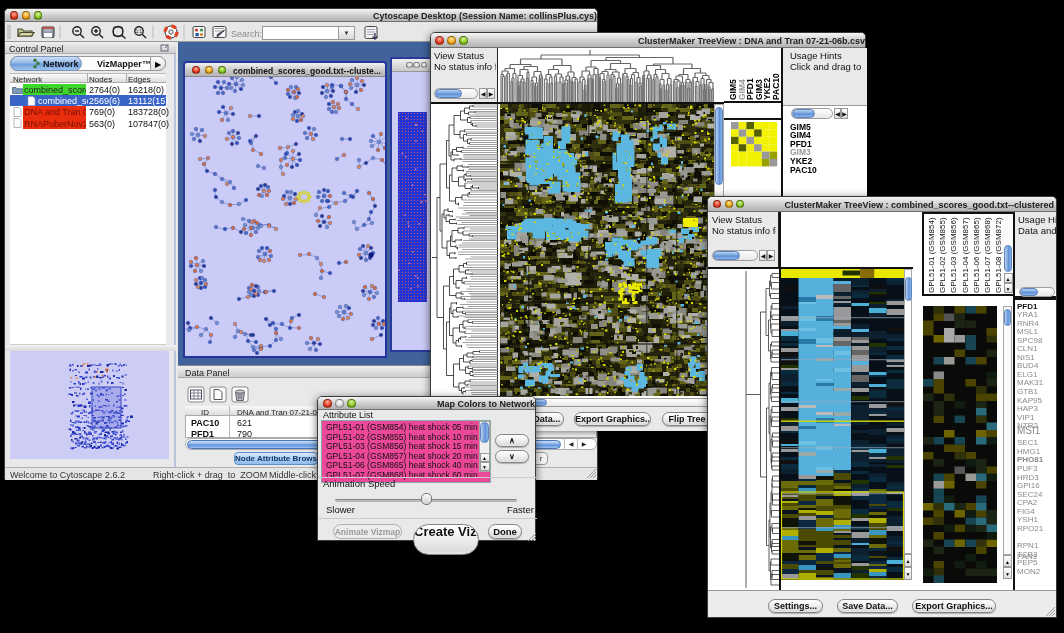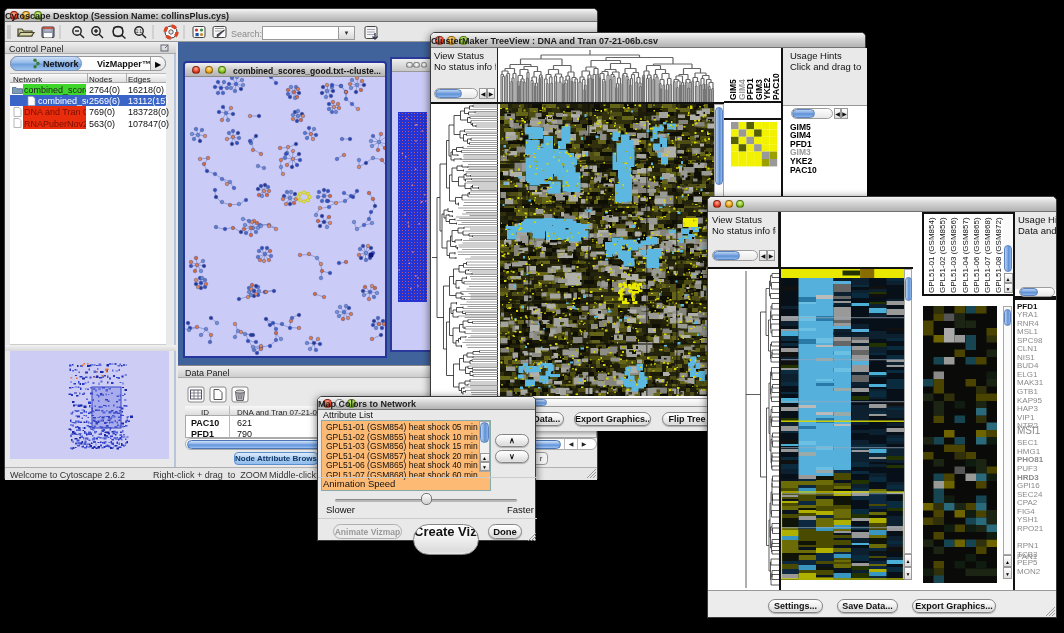--- a/index.html
+++ b/index.html
@@ -2,21 +2,21 @@
 <html><head><meta charset="utf-8"><style>
 *{margin:0;padding:0;box-sizing:border-box}
 html,body{width:1064px;height:633px;background:#000;overflow:hidden;
   font-family:"Liberation Sans",sans-serif;-webkit-font-smoothing:antialiased}
 .abs{position:absolute}
 .win{position:absolute;background:#e9e9e9;border:1px solid #3a3a3a;border-radius:5px 5px 0 0;
   box-shadow:0 2px 8px rgba(0,0,0,.6)}
 .tbar{position:absolute;left:0;right:0;top:0;height:13px;border-radius:4px 4px 0 0;
   background:linear-gradient(#f5f5f5,#d3d3d3 45%,#b2b2b2);border-bottom:1px solid #717171;}
 .tbar2{height:15px}
-.ttext{position:absolute;left:0;right:0;text-align:left;font-size:9px;font-weight:bold;
+.ttext{position:absolute;left:0;right:0;text-align:right;font-size:9px;font-weight:bold;
   color:#1c1c1c;letter-spacing:0;white-space:nowrap}
 .tl{position:absolute;width:8.5px;height:8.5px;border-radius:50%;border:0.5px solid rgba(0,0,0,.35)}
 .tlr{background:radial-gradient(circle at 50% 30%,#ffb0a0,#e64226 55%,#a51500)}
 .tly{background:radial-gradient(circle at 50% 30%,#ffeaa8,#f2a81d 55%,#a36a00)}
 .tlg{background:radial-gradient(circle at 50% 30%,#d8f5a8,#8cc822 55%,#4a7a00)}
 .tlx{background:radial-gradient(circle at 50% 30%,#ffffff,#d8d8d8 55%,#9a9a9a)}
 .btn{position:absolute;border:1px solid #858585;border-radius:999px;white-space:nowrap;overflow:hidden;
   background:linear-gradient(#ffffff,#f2f2f2 40%,#dcdcdc 90%,#e8e8e8);
   font-size:9px;font-weight:bold;color:#111;text-align:center;
   box-shadow:0 1px 1px rgba(0,0,0,.25)}
@@ -754,20 +754,21 @@
     <div class="btn" style="left:10px;top:379px;width:56px;height:14px;line-height:13px">Settings...</div>
     <div class="btn" style="left:75px;top:379px;width:58px;height:14px;line-height:13px">Save Data...</div>
     <div class="btn" style="left:143px;top:379px;width:77px;height:14px;line-height:13px">Export Graphics...</div>
     <div class="btn" style="left:231px;top:379px;width:80px;height:14px;line-height:13px">Flip Tree Nodes</div>
   </div>
 <div class="win" style="left:707px;top:196px;width:350px;height:422px;background:#fff;border-radius:5px 5px 0 0;overflow:hidden">
     <div class="tbar tbar2"></div>
     <span class="tl tlr" style="left:5.0px;top:3.2px;width:8px;height:8px"></span>
     <span class="tl tly" style="left:16.5px;top:3.2px;width:8px;height:8px"></span>
     <span class="tl tlg" style="left:28.0px;top:3.2px;width:8px;height:8px"></span>
+    <div class="ttext" style="top:2.5px;left:30px;right:2px">ClusterMaker TreeView : combined_scores_good.txt--clustered</div>
     <div class="abs" style="left:0;top:15px;width:71px;height:56px;background:#e9e9e9;border-right:1.5px solid #222"></div>
     <div class="lbl" style="left:4px;top:16.5px;font-size:9.5px;color:#111">View Status</div>
     <div class="lbl" style="left:4px;top:27.5px;font-size:9.5px;color:#111;width:64px;overflow:hidden">No status info fo</div>
     <div class="sbtrack" style="left:4px;top:53px;width:46px;height:11px"></div>
     <div class="sbthumb" style="left:5px;top:54px;width:27px;height:9px"></div>
     <div class="abtn" style="left:51px;top:53px;width:8px;height:11px;font-size:6px;line-height:11px;color:#111">◀</div>
     <div class="abtn" style="left:59px;top:53px;width:8px;height:11px;font-size:6px;line-height:11px;color:#111">▶</div>
     <div class="abs" style="left:0;top:70px;width:205px;height:2px;background:#111"></div>
     <div class="abs" style="left:2px;top:72px;width:69px;height:321px;background:#fff"><svg width="69" height="321" viewBox="0 0 69 321">
         <path d="M62 4.5L69 4.5M62 8.5L69 8.5M62 4.5L62 8.5M60.5 6.5L62 6.5M61.5 13.5L69 13.5M61.5 20L69 20M61.5 13.5L61.5 20M60.5 17L61.5 17M60.5 6.5L60.5 17M59.5 12L60.5 12M60.5 24.5L69 24.5M60.5 29.5L69 29.5M60.5 24.5L60.5 29.5M59.5 27L60.5 27M59.5 12L59.5 27M56 19.5L59.5 19.5M62 34.5L69 34.5M62 40L69 40M62 34.5L62 40M61 37L62 37M62 46L69 46M62 50.5L69 50.5M62 46L62 50.5M61 48L62 48M61 37L61 48M60.5 42.5L61 42.5M61 55L69 55M62 61L69 61M62 67.5L69 67.5M62 61L62 67.5M61 64L62 64M61 55L61 64M60.5 59.5L61 59.5M60.5 42.5L60.5 59.5M58.5 51L60.5 51M61.5 73L69 73M61.5 77L69 77M61.5 73L61.5 77M60.5 75L61.5 75M62 81L69 81M62 85L69 85M62 81L62 85M62 83L62 83M62 88.5L69 88.5M62 83L62 88.5M61 86L62 86M61 93L69 93M61 86L61 93M60.5 89.5L61 89.5M60.5 75L60.5 89.5M58.5 82L60.5 82M58.5 51L58.5 82M56 66.5L58.5 66.5M56 19.5L56 66.5M50.5 43L56 43M61.5 98.5L69 98.5M62 104L69 104M62 110.5L69 110.5M62 104L62 110.5M61.5 107L62 107M61.5 98.5L61.5 107M60.5 103L61.5 103M62.5 115.5L69 115.5M62.5 119L69 119M62.5 115.5L62.5 119M62 117L62.5 117M62 123.5L69 123.5M62 117L62 123.5M61 120L62 120M61.5 128L69 128M61.5 132.5L69 132.5M61.5 128L61.5 132.5M61 130L61.5 130M61 120L61 130M60.5 125L61 125M60.5 103L60.5 125M59 114L60.5 114M62 137.5L69 137.5M62 143.5L69 143.5M62 137.5L62 143.5M61 140.5L62 140.5M62 148L69 148M62 152L69 152M62 148L62 152M61.5 150L62 150M61.5 157.5L69 157.5M61.5 150L61.5 157.5M61 154L61.5 154M61 140.5L61 154M60 147L61 147M62.5 164L69 164M62.5 168L69 168M62.5 164L62.5 168M62 166L62.5 166M62.5 172L69 172M62.5 178L69 178M62.5 172L62.5 178M62 175L62.5 175M62 166L62 175M61 170.5L62 170.5M62 184L69 184M62 188L69 188M62 184L62 188M62 186L62 186M62 192L69 192M62 186L62 192M61.5 189L62 189M62 197L69 197M62 201L69 201M62 197L62 201M61.5 199L62 199M61.5 189L61.5 199M61 194L61.5 194M61 170.5L61 194M60 182L61 182M60 147L60 182M59 164.5L60 164.5M59 114L59 164.5M56.5 139L59 139M62.5 207L69 207M62.5 212L69 212M62.5 207L62.5 212M62 209.5L62.5 209.5M62 218L69 218M62 209.5L62 218M62 214L62 214M62.5 225L69 225M62.5 231L69 231M62.5 225L62.5 231M62.5 228L62.5 228M62.5 236L69 236M62.5 228L62.5 236M62 232L62.5 232M62 214L62 232M61 223L62 223M61.5 241.5L69 241.5M61.5 248L69 248M61.5 241.5L61.5 248M61 245L61.5 245M61 223L61 245M60 234L61 234M62 254.5L69 254.5M62.5 259L69 259M62.5 264.5L69 264.5M62.5 259L62.5 264.5M62 262L62.5 262M62 254.5L62 262M60.5 258L62 258M62 270.5L69 270.5M62 274.5L69 274.5M62 270.5L62 274.5M62 272.5L62 272.5M62 277.5L69 277.5M62 272.5L62 277.5M61.5 275L62 275M62 281.5L69 281.5M62 285L69 285M62 281.5L62 285M61.5 283L62 283M61.5 275L61.5 283M60.5 279L61.5 279M60.5 258L60.5 279M60 268.5L60.5 268.5M60 234L60 268.5M59 251L60 251M61 290L69 290M61 296L69 296M61 290L61 296M60.5 293L61 293M62 301.5L69 301.5M62 305.5L69 305.5M62 310.5L69 310.5M62 305.5L62 310.5M62 308L62 308M62 301.5L62 308M61 305L62 305M61 316L69 316M61 305L61 316M60.5 310.5L61 310.5M60.5 293L60.5 310.5M59 302L60.5 302M59 251L59 302M56.5 276.5L59 276.5M56.5 139L56.5 276.5M50.5 208L56.5 208M50.5 43L50.5 208M36 125.5L50.5 125.5M36 2L36 319" stroke="#333" stroke-width="0.8" fill="none"></path>
@@ -859,21 +860,21 @@
     <div class="lbl" style="left:309px;top:190.0px;font-size:8px;font-weight:normal;color:#8a8a8a">GTB1</div>
     <div class="lbl" style="left:309px;top:198.6px;font-size:8px;font-weight:normal;color:#8a8a8a">KAP95</div>
     <div class="lbl" style="left:309px;top:207.1px;font-size:8px;font-weight:normal;color:#8a8a8a">HAP3</div>
     <div class="lbl" style="left:309px;top:215.7px;font-size:8px;font-weight:normal;color:#8a8a8a">VIP1</div>
     <div class="lbl" style="left:309px;top:224.2px;font-size:8px;font-weight:normal;color:#8a8a8a">NTR2</div>
     <div class="lbl" style="left:309px;top:228px;font-size:10px;font-weight:normal;color:#8a8a8a">MSI1</div>
     <div class="lbl" style="left:309px;top:241.3px;font-size:8px;font-weight:normal;color:#8a8a8a">SEC1</div>
     <div class="lbl" style="left:309px;top:249.9px;font-size:8px;font-weight:normal;color:#8a8a8a">HMG1</div>
     <div class="lbl" style="left:309px;top:258.4px;font-size:8px;font-weight:bold;color:#8a8a8a">PHO81</div>
     <div class="lbl" style="left:309px;top:267.0px;font-size:8px;font-weight:normal;color:#8a8a8a">PUF3</div>
-    <div class="lbl" style="left:309px;top:275.5px;font-size:8px;font-weight:bold;color:#8a8a8a">HRD3</div>
+    <div class="lbl" style="left:309px;top:275.5px;font-size:8px;font-weight:normal;color:#8a8a8a">HRD3</div>
     <div class="lbl" style="left:309px;top:284.1px;font-size:8px;font-weight:normal;color:#8a8a8a">GPI16</div>
     <div class="lbl" style="left:309px;top:292.6px;font-size:8px;font-weight:normal;color:#8a8a8a">SEC24</div>
     <div class="lbl" style="left:309px;top:301.1px;font-size:8px;font-weight:normal;color:#8a8a8a">CPA2</div>
     <div class="lbl" style="left:309px;top:309.7px;font-size:8px;font-weight:normal;color:#8a8a8a">FIG4</div>
     <div class="lbl" style="left:309px;top:318.2px;font-size:8px;font-weight:normal;color:#8a8a8a">YSH1</div>
     <div class="lbl" style="left:309px;top:326.8px;font-size:8px;font-weight:normal;color:#8a8a8a">RPO21</div>
     <div class="lbl" style="left:309px;top:355px;font-size:8px;font-weight:normal;color:#8a8a8a">PAN1</div>
     <div class="lbl" style="left:309px;top:343.9px;font-size:8px;font-weight:normal;color:#8a8a8a">RPN1</div>
     <div class="lbl" style="left:309px;top:352.5px;font-size:8px;font-weight:normal;color:#8a8a8a">TCB3</div>
     <div class="lbl" style="left:309px;top:361.0px;font-size:8px;font-weight:normal;color:#8a8a8a">PEP5</div>
@@ -886,21 +887,21 @@
       <path d="M2 11 L11 2 M5 11 L11 5 M8 11 L11 8" stroke="#999" stroke-width="1"></path>
     </svg>
   </div>
 <div class="win" style="left:317px;top:396px;width:219px;height:145px;border-radius:5px 5px 0 0">
     <div class="tbar"></div>
     <span class="tl tlr" style="left:5.0px;top:2.2px;width:8.5px;height:8.5px"></span>
     <span class="tl tlx" style="left:17.0px;top:2.2px;width:8.5px;height:8.5px"></span>
     <span class="tl tlg" style="left:29.0px;top:2.2px;width:8.5px;height:8.5px"></span>
     <div class="ttext" style="top:1.5px">Map Colors to Network</div>
     <div class="lbl" style="left:5px;top:13px;font-size:9px;color:#111">Attribute List</div>
-    <div class="abs" style="left:3px;top:23px;width:170px;height:71px;background:#fdba74;border:1px solid #8aa;overflow:hidden">
+    <div class="abs" style="left:3px;top:23px;width:170px;height:63px;background:#ec4899;border:1px solid #8aa;overflow:hidden">
       <div class="lbl" style="left:4px;top:1.0px;font-size:8.5px;color:#111">GPL51-01 (GSM854) heat shock 05 min</div>
       <div class="lbl" style="left:4px;top:10.6px;font-size:8.5px;color:#111">GPL51-02 (GSM855) heat shock 10 min</div>
       <div class="lbl" style="left:4px;top:20.2px;font-size:8.5px;color:#111">GPL51-03 (GSM856) heat shock 15 min</div>
       <div class="lbl" style="left:4px;top:29.8px;font-size:8.5px;color:#111">GPL51-04 (GSM857) heat shock 20 min</div>
       <div class="lbl" style="left:4px;top:39.4px;font-size:8.5px;color:#111">GPL51-06 (GSM865) heat shock 40 min</div>
       <div class="lbl" style="left:4px;top:49.0px;font-size:8.5px;color:#111">GPL51-07 (GSM868) heat shock 60 min</div>
     </div>
     <div class="vtrack" style="left:161px;top:24px;width:11px;height:51px;background:#f0f0f0"></div>
     <div class="vthumb" style="left:162px;top:25px;width:9px;height:21px"></div>
     <div class="abtn" style="left:161.5px;top:56px;width:10px;height:9px;font-size:5px;line-height:9px">▲</div>

